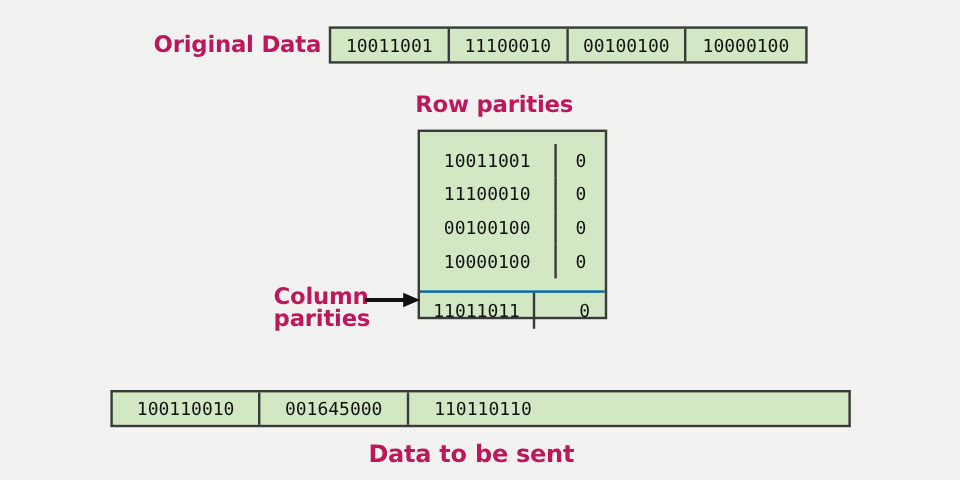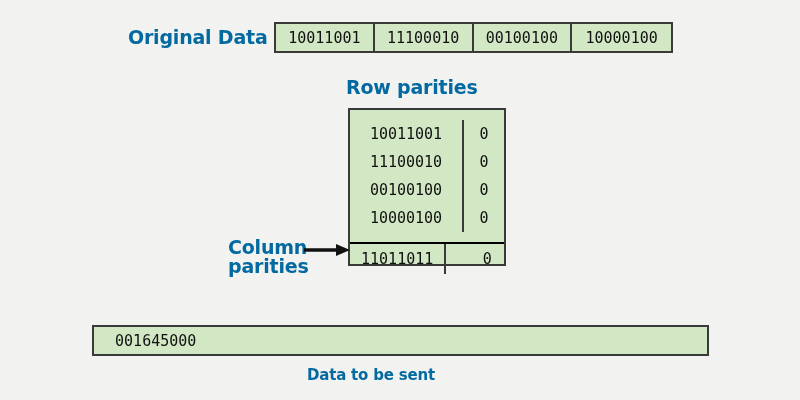--- a/index.html
+++ b/index.html
@@ -9,21 +9,21 @@
     font-family:"DejaVu Sans", sans-serif;
     position:relative;
     overflow:hidden;
   }
   .stage{position:absolute;left:0;top:0;width:800px;height:400px;}
 
   .lbl{
     position:absolute;
     font-family:"DejaVu Sans", sans-serif;
     font-weight:bold;
-    color:#0369a1;
+    color:#be185d;
     white-space:nowrap;
     letter-spacing:-0.2px;
   }
 
   
   .cellrow{
     position:absolute;
     display:flex;
     box-sizing:border-box;
     background:#d2e8c5;
@@ -56,21 +56,21 @@
     background:#d2e8c5;
     border:2px solid #3a3a3a;
   }
   #parity-matrix .mrow{
     display:flex;
     box-sizing:border-box;
     height:28px;
   }
   #parity-matrix .mrow.last{
     height:32px;
-    border-top:2px solid #000000;
+    border-top:2px solid #0369a1;
     gap:24px;
   }
   #parity-matrix .mrow .data{
     box-sizing:border-box;
     width:114px;
     display:flex;align-items:center;justify-content:center;
     font-family:"DejaVu Sans Mono", monospace;
     font-size:15px;color:#111111;
     border-right:2px solid #3a3a3a;
   }
@@ -94,21 +94,21 @@
   #column-arrow{
     position:absolute; left:304px; top:243px; width:46px; height:14px;
   }
 
   
   #sent-row{
     left:92px;top:325px;width:617px;height:31px;
   }
   #sent-row .cell{width:123.4px;font-size:15px;}
 
-  #sent-label{ left:307px; top:366px; font-size:15px;text-align:right; }
+  #sent-label{ left:307px; top:366px; font-size:20px;text-align:right; }
 </style>
 </head>
 <body>
 
 <div class="stage">
 
   <div class="lbl" id="original-label">Original Data</div>
 
   <div class="cellrow" id="original-row">
     <div class="cell">10011001</div>
@@ -148,18 +148,20 @@
     <span>Column</span>
     <span>parities</span>
   </div>
 
   <svg id="column-arrow" viewBox="0 0 46 14">
     <line x1="0" y1="7" x2="34" y2="7" stroke="#111111" stroke-width="3.5"></line>
     <polygon points="32,1 46,7 32,13" fill="#111111"></polygon>
   </svg>
 
   <div class="cellrow" id="sent-row">
+    <div class="cell">100110010</div>
     <div class="cell">001645000</div>
+    <div class="cell">110110110</div>
   </div>
 
   <div class="lbl" id="sent-label">Data to be sent</div>
 
 </div>
 
 </body></html>

